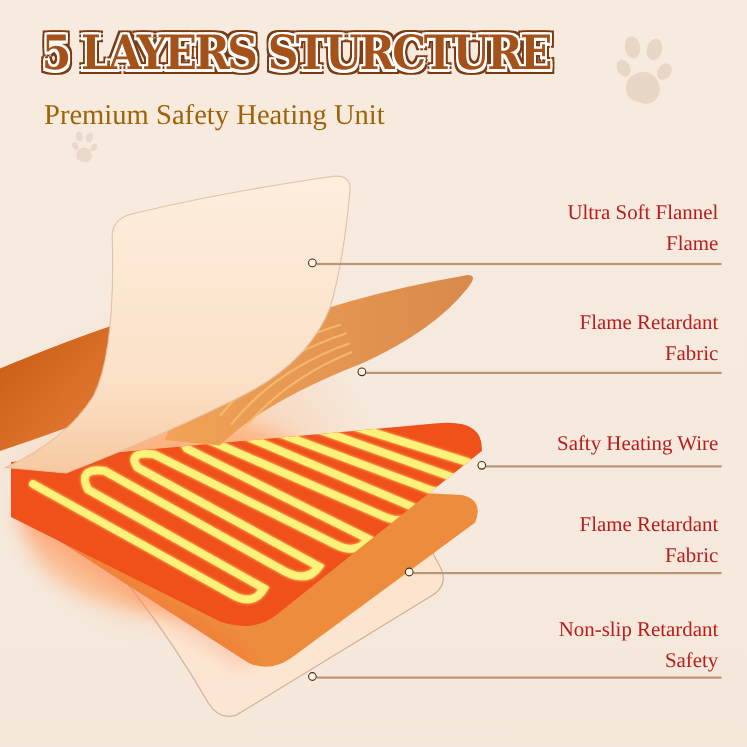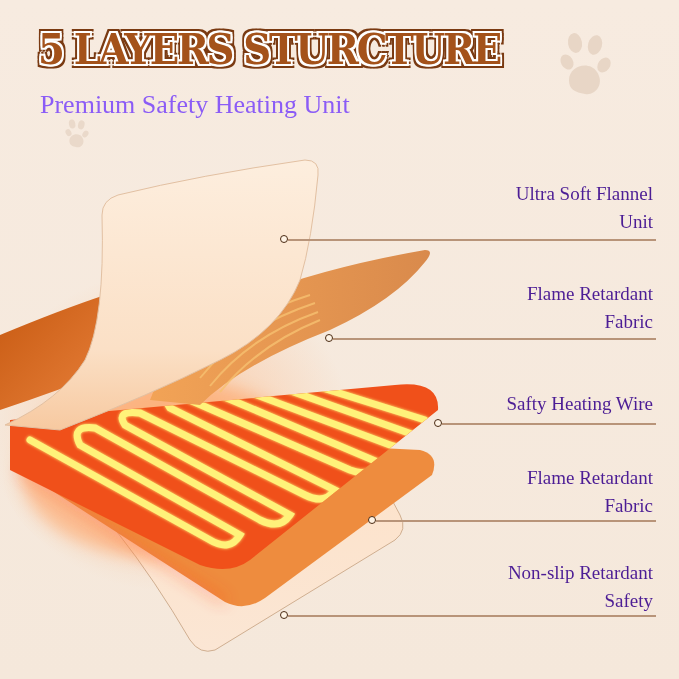--- a/index.html
+++ b/index.html
@@ -24,28 +24,28 @@
     text-shadow:
       -2px -2px 0 #fff, 2px -2px 0 #fff, -2px 2px 0 #fff, 2px 2px 0 #fff,
       0 -2px 0 #fff, 0 2px 0 #fff, -2px 0 0 #fff, 2px 0 0 #fff,
       -4px -4px 0 #7a3a12, 4px -4px 0 #7a3a12, -4px 4px 0 #7a3a12, 4px 4px 0 #7a3a12,
       0 -4px 0 #7a3a12, 0 4px 0 #7a3a12, -4px 0 0 #7a3a12, 4px 0 0 #7a3a12;
     white-space: nowrap;
   }
   .subtitle {
     position: absolute; left: 40px; top: 90px;
     font-family: "Liberation Serif", "DejaVu Serif", serif;
-    font-size: 26px; color: #8b5cf6; white-space: nowrap; text-align: center;
+    font-size: 26px; color: #a16207; white-space: nowrap; text-align: center;
   }
   .paw { position: absolute; }
   .illus { position: absolute; left: 0; top: 0; width: 679px; height: 679px; }
   .label {
     position: absolute; right: 26px; text-align: right;
     font-family: "Liberation Serif", "DejaVu Serif", serif;
-    font-size: 19px; line-height: 28px; color: #4c1d95;
+    font-size: 19px; line-height: 28px; color: #b91c1c;
   }
   .label span { display: block; white-space: nowrap; }
   .leader {
     position: absolute; height: 2px; background: #b89479;
   }
   .dot {
     position: absolute; width: 8px; height: 8px; border-radius: 50%;
     border: 1.6px solid #4a2a12; background: #fff4e6;
   }
 </style>
@@ -129,21 +129,21 @@
   <path d="M150 400 Q175 330 230 305 Q310 270 425 250 Q435 250 425 262 Q395 300 330 330 Q240 365 200 405 Z" fill="url(#gFlame1)"></path>
   <g fill="none" stroke="#f6c070" stroke-width="2" opacity="0.8">
     <path d="M190 370 Q230 320 310 295 M200 378 Q240 328 315 303 M210 386 Q250 336 318 312 M220 392 Q258 345 320 320"></path>
   </g>
 
   <path d="M5 425 Q60 400 85 360 Q105 320 102 215 Q102 200 118 195 Q200 175 305 160 Q320 160 318 175 Q312 240 300 280 Q280 330 220 360 Q150 395 60 430 Z" fill="url(#gCover)" stroke="#e2c0a2" stroke-width="1"></path>
 </svg>
 
 <div class="label" style="top:180px;">
   <span>Ultra Soft Flannel</span>
-  <span>Unit</span>
+  <span>Flame</span>
 </div>
 <div class="leader" style="left:288px;top:239px;width:368px;"></div>
 <div class="dot" style="left:280px;top:235px;"></div>
 
 <div class="label" style="top:280px;">
   <span>Flame Retardant</span>
   <span>Fabric</span>
 </div>
 <div class="leader" style="left:333px;top:338px;width:323px;"></div>
 <div class="dot" style="left:325px;top:334px;"></div>

